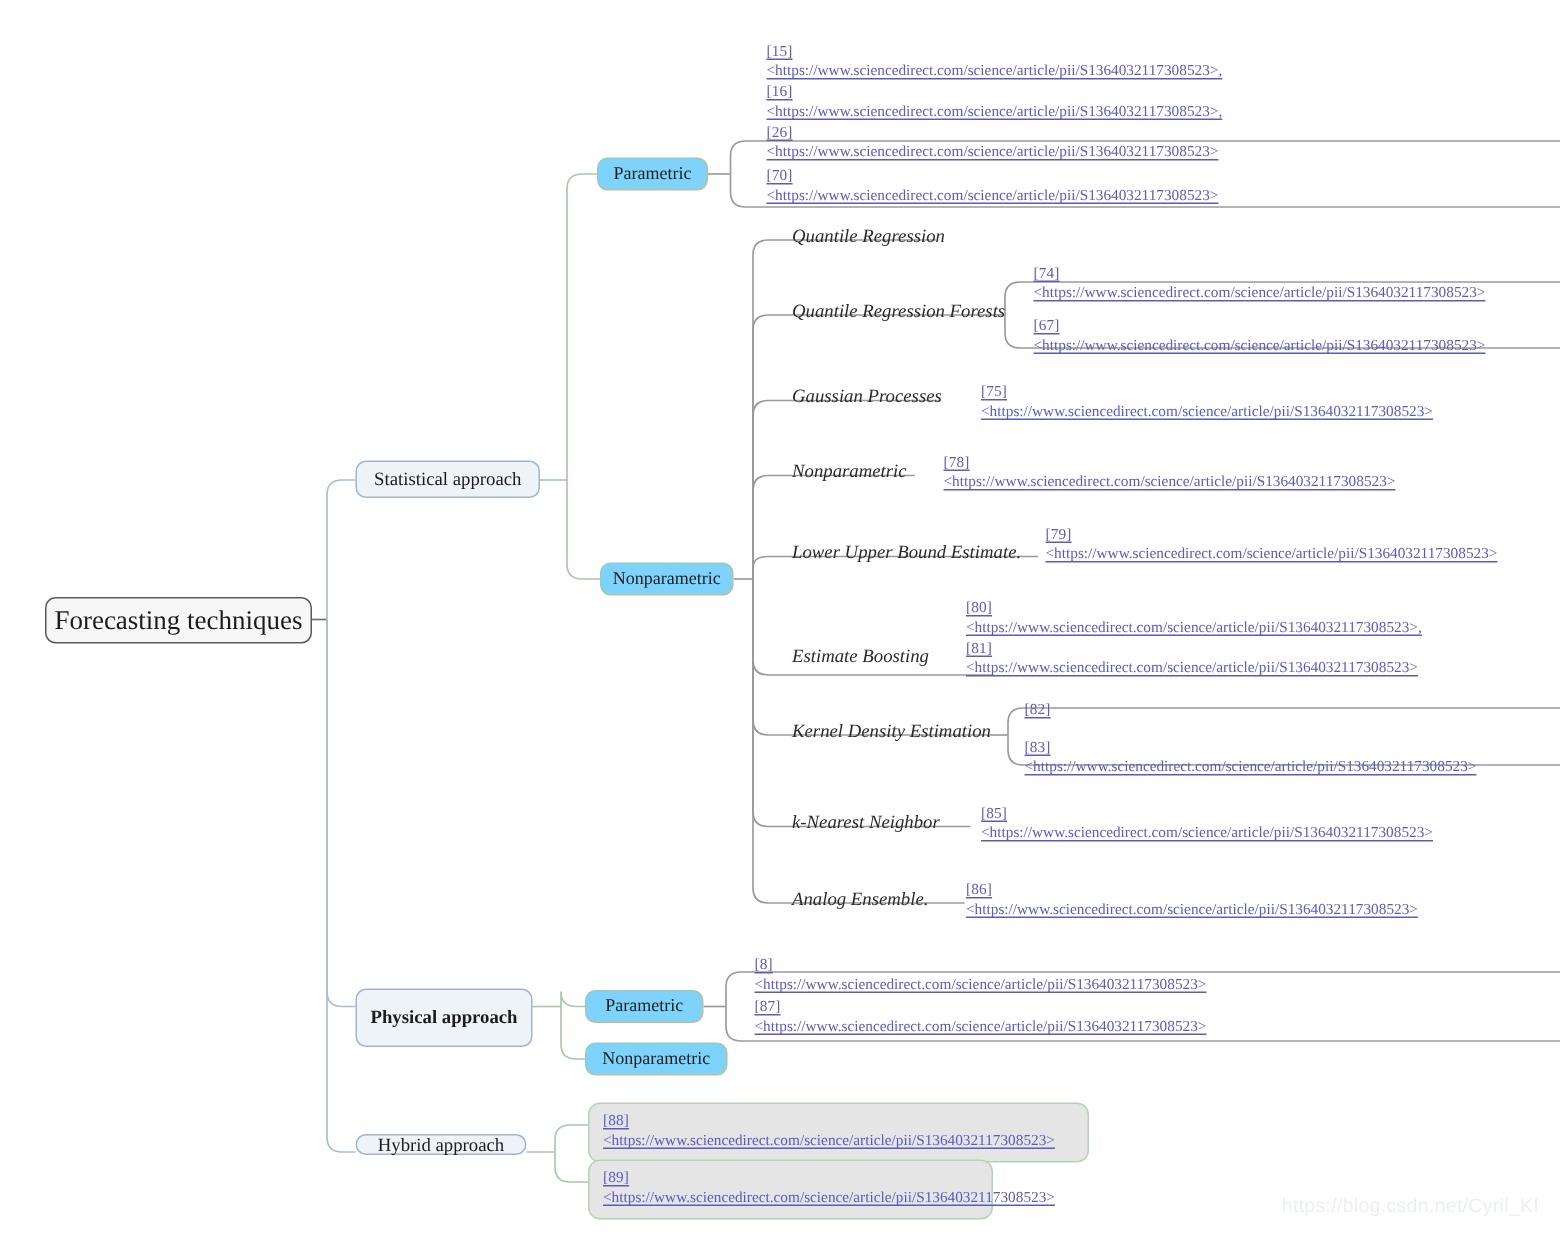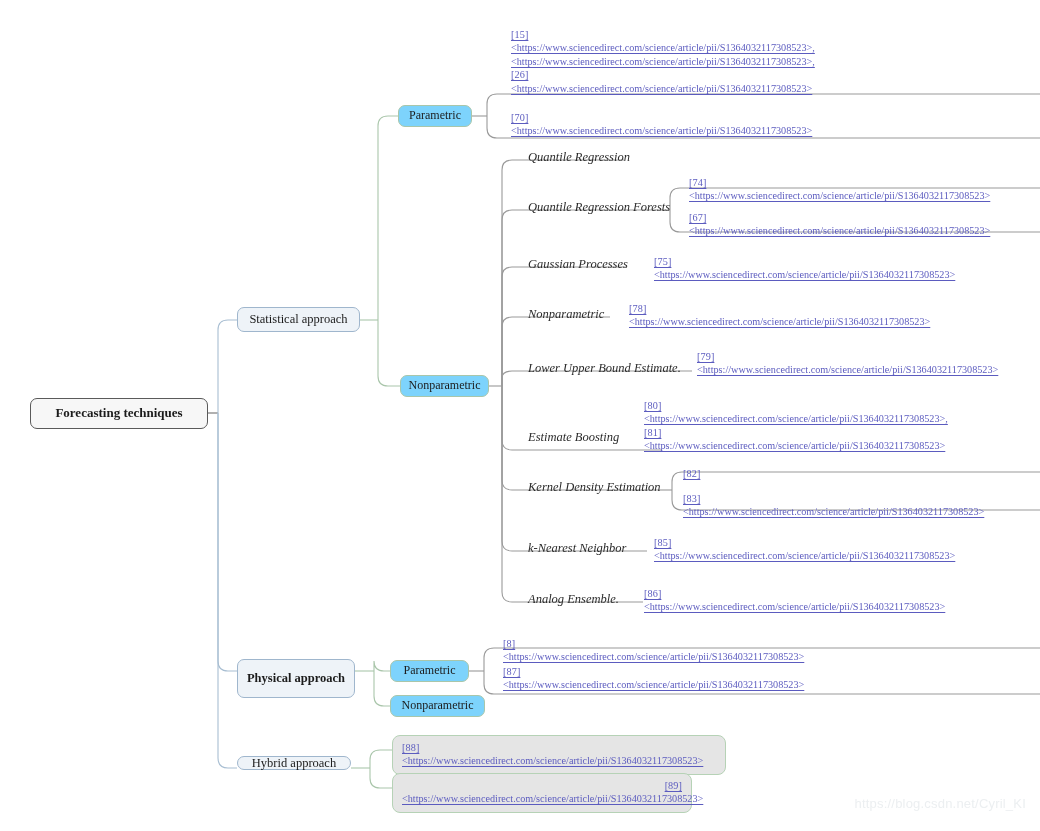--- a/index.html
+++ b/index.html
@@ -36,23 +36,22 @@
     align-items: center;
     justify-content: center;
     white-space: nowrap;
     line-height: 1.15;
   }
   .node.root {
     background: #f7f7f7;
     border: 1.2px solid #5a5a5a;
     border-radius: 7px;
     color: #1c1c1c;
-    font-size: 13px;
+    font-size: 18px;
     padding: 0 28px;
-    font-weight: bold;
   }
   .node.blue {
     background: #eef3f8;
     border: 1px solid #9fb6cd;
     border-radius: 7px;
     color: #1c1c1c;
     font-size: 12.5px;
     padding: 0 10px;
   }
   .node.green {
@@ -243,20 +242,21 @@
     <span>k-Nearest Neighbor</span>
   </div>
 
   <div class="leaf-label" style="left:528px; top:593px;">
     <span>Analog Ensemble.</span>
   </div>
 
   <div class="ref" style="left:511px; top:28px;">
     <span class="num">[15]</span>
     <span class="url">&lt;https://www.sciencedirect.com/science/article/pii/S1364032117308523&gt;,</span>
+    <span class="num">[16]</span>
     <span class="url">&lt;https://www.sciencedirect.com/science/article/pii/S1364032117308523&gt;,</span>
     <span class="num">[26]</span>
     <span class="url">&lt;https://www.sciencedirect.com/science/article/pii/S1364032117308523&gt;</span>
   </div>
 
   <div class="ref" style="left:511px; top:111px;">
     <span class="num">[70]</span>
     <span class="url">&lt;https://www.sciencedirect.com/science/article/pii/S1364032117308523&gt;</span>
   </div>
 
@@ -320,20 +320,20 @@
   <div class="ref" style="left:503px; top:665px;">
     <span class="num">[87]</span>
     <span class="url">&lt;https://www.sciencedirect.com/science/article/pii/S1364032117308523&gt;</span>
   </div>
 
   <div class="ref boxed" style="left:392px; top:735px; width:334px;">
     <span class="num">[88]</span>
     <span class="url">&lt;https://www.sciencedirect.com/science/article/pii/S1364032117308523&gt;</span>
   </div>
 
-  <div class="ref boxed" style="left:392px; top:773px; width:300px;text-align:right;">
+  <div class="ref boxed" style="left:392px; top:773px; width:270px;">
     <span class="num">[89]</span>
     <span class="url">&lt;https://www.sciencedirect.com/science/article/pii/S1364032117308523&gt;</span>
   </div>
 
   <div id="watermark">https://blog.csdn.net/Cyril_KI</div>
 
 </div>
 
 </body></html>

